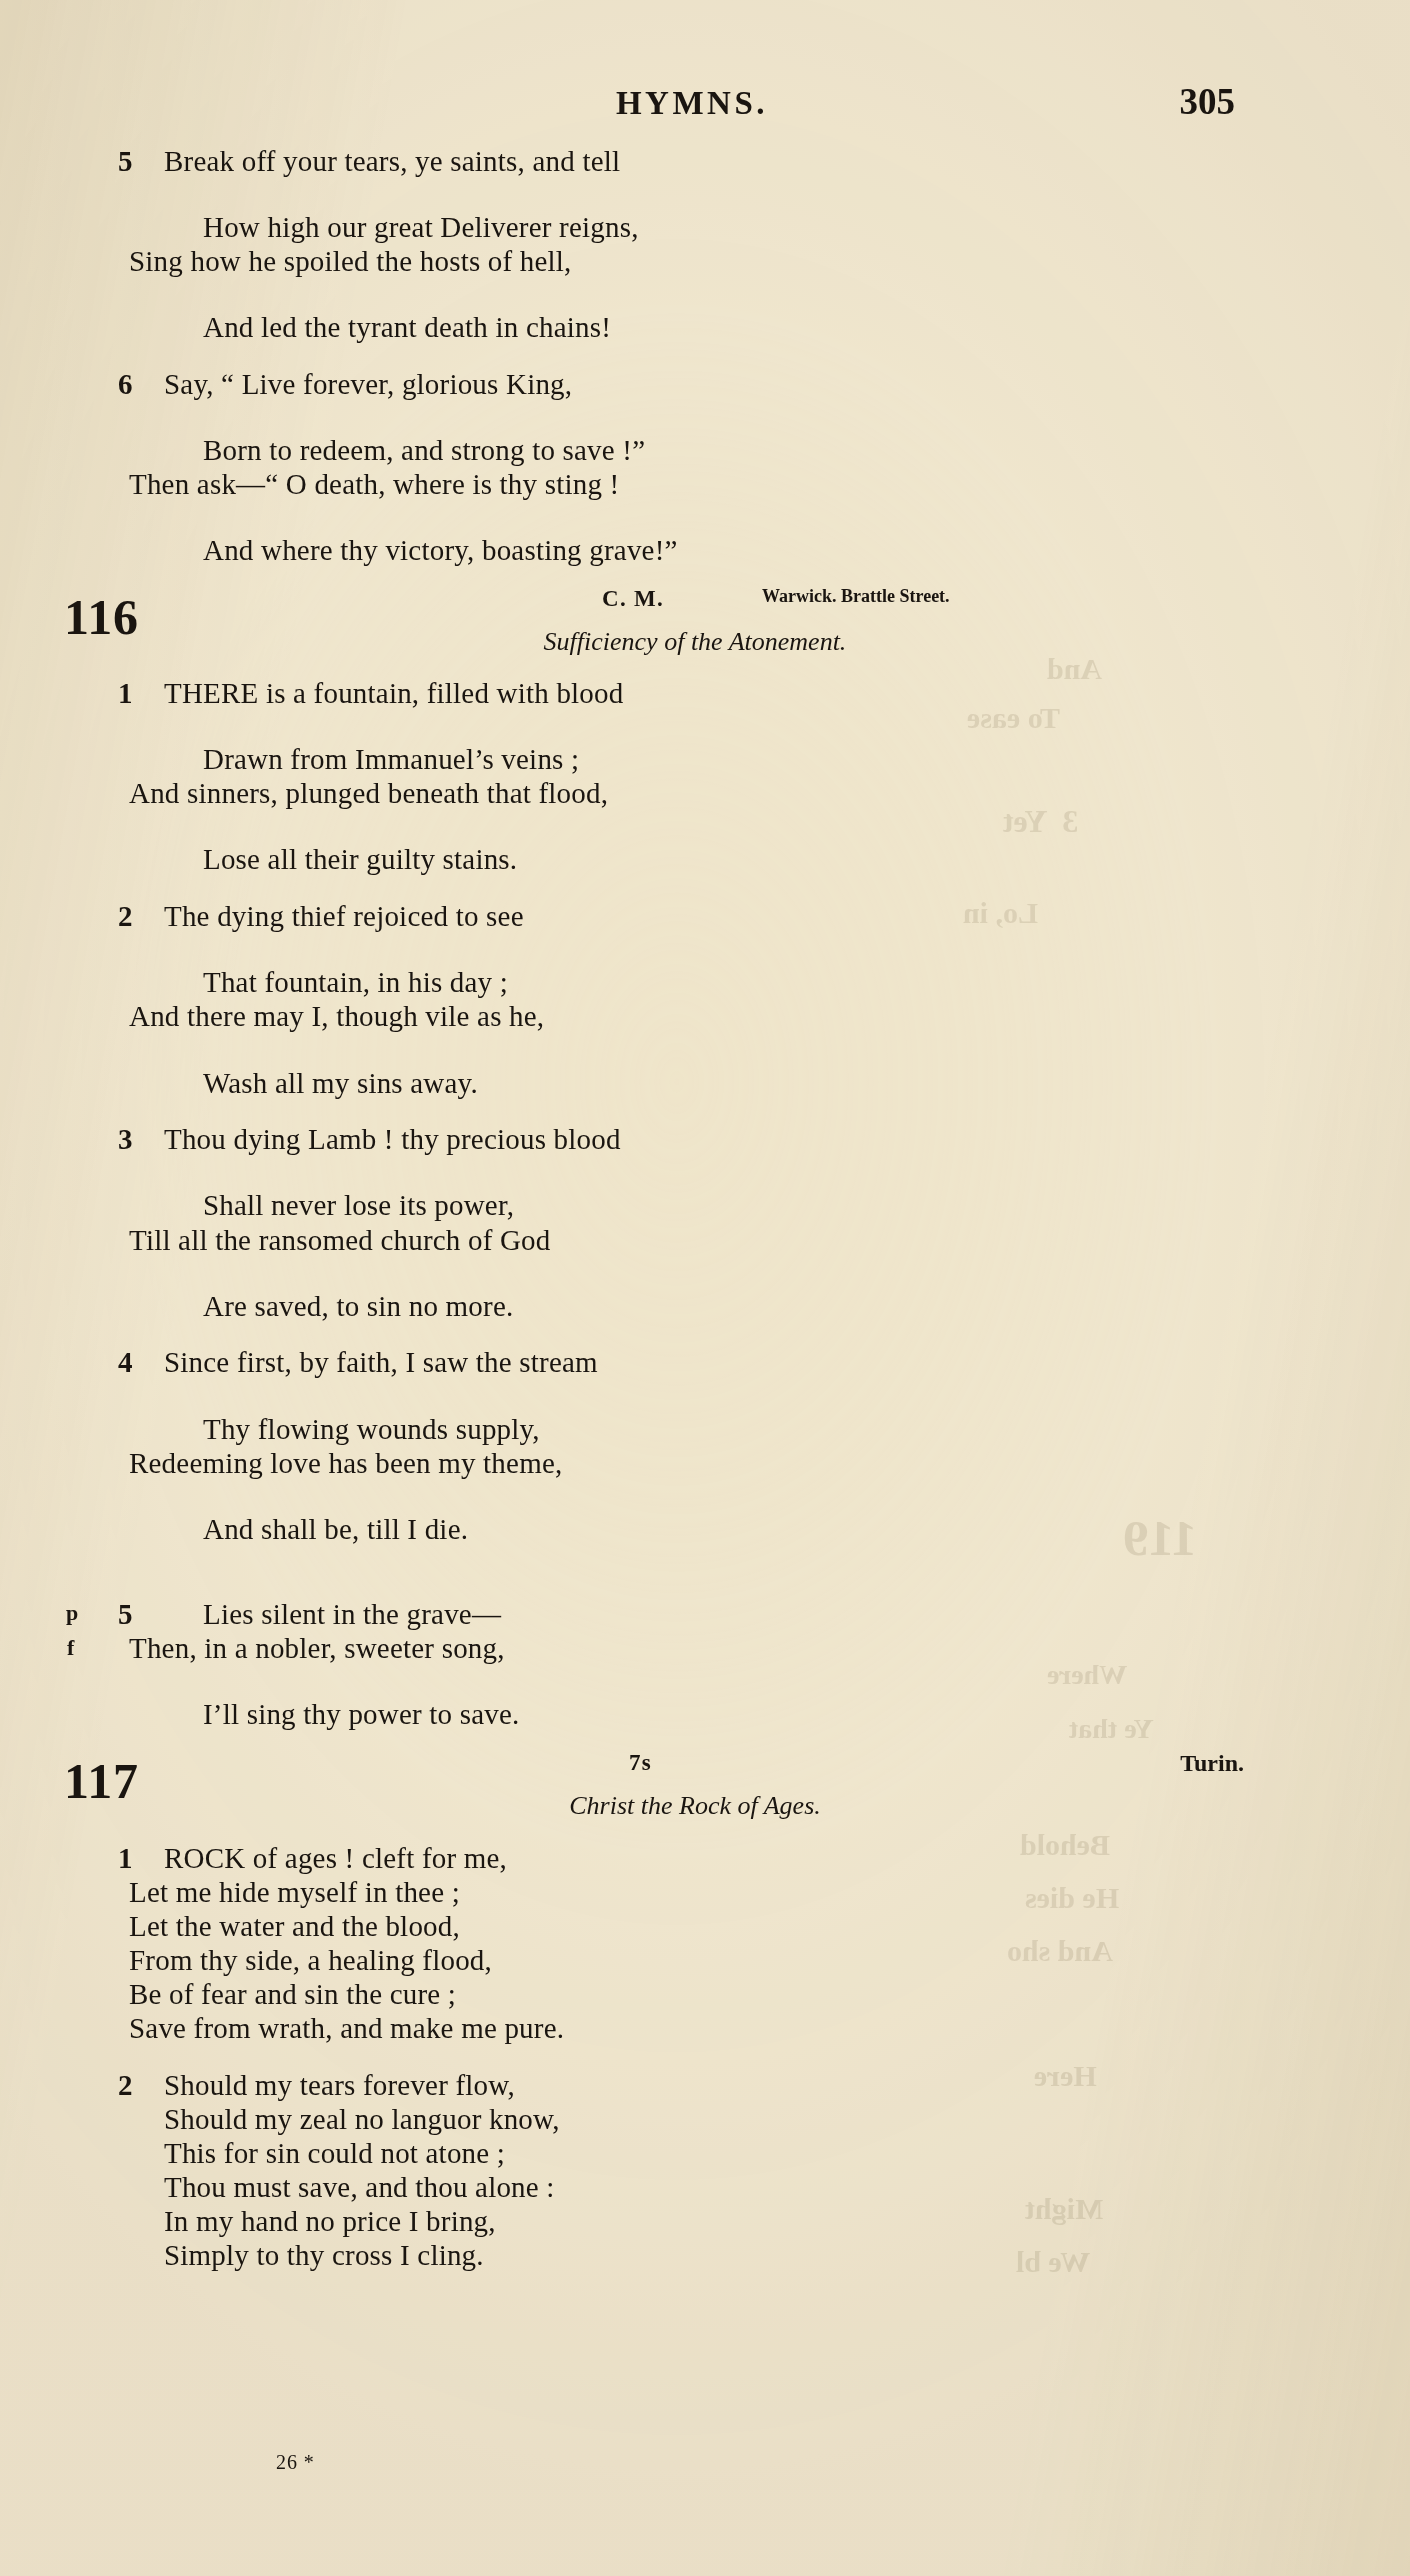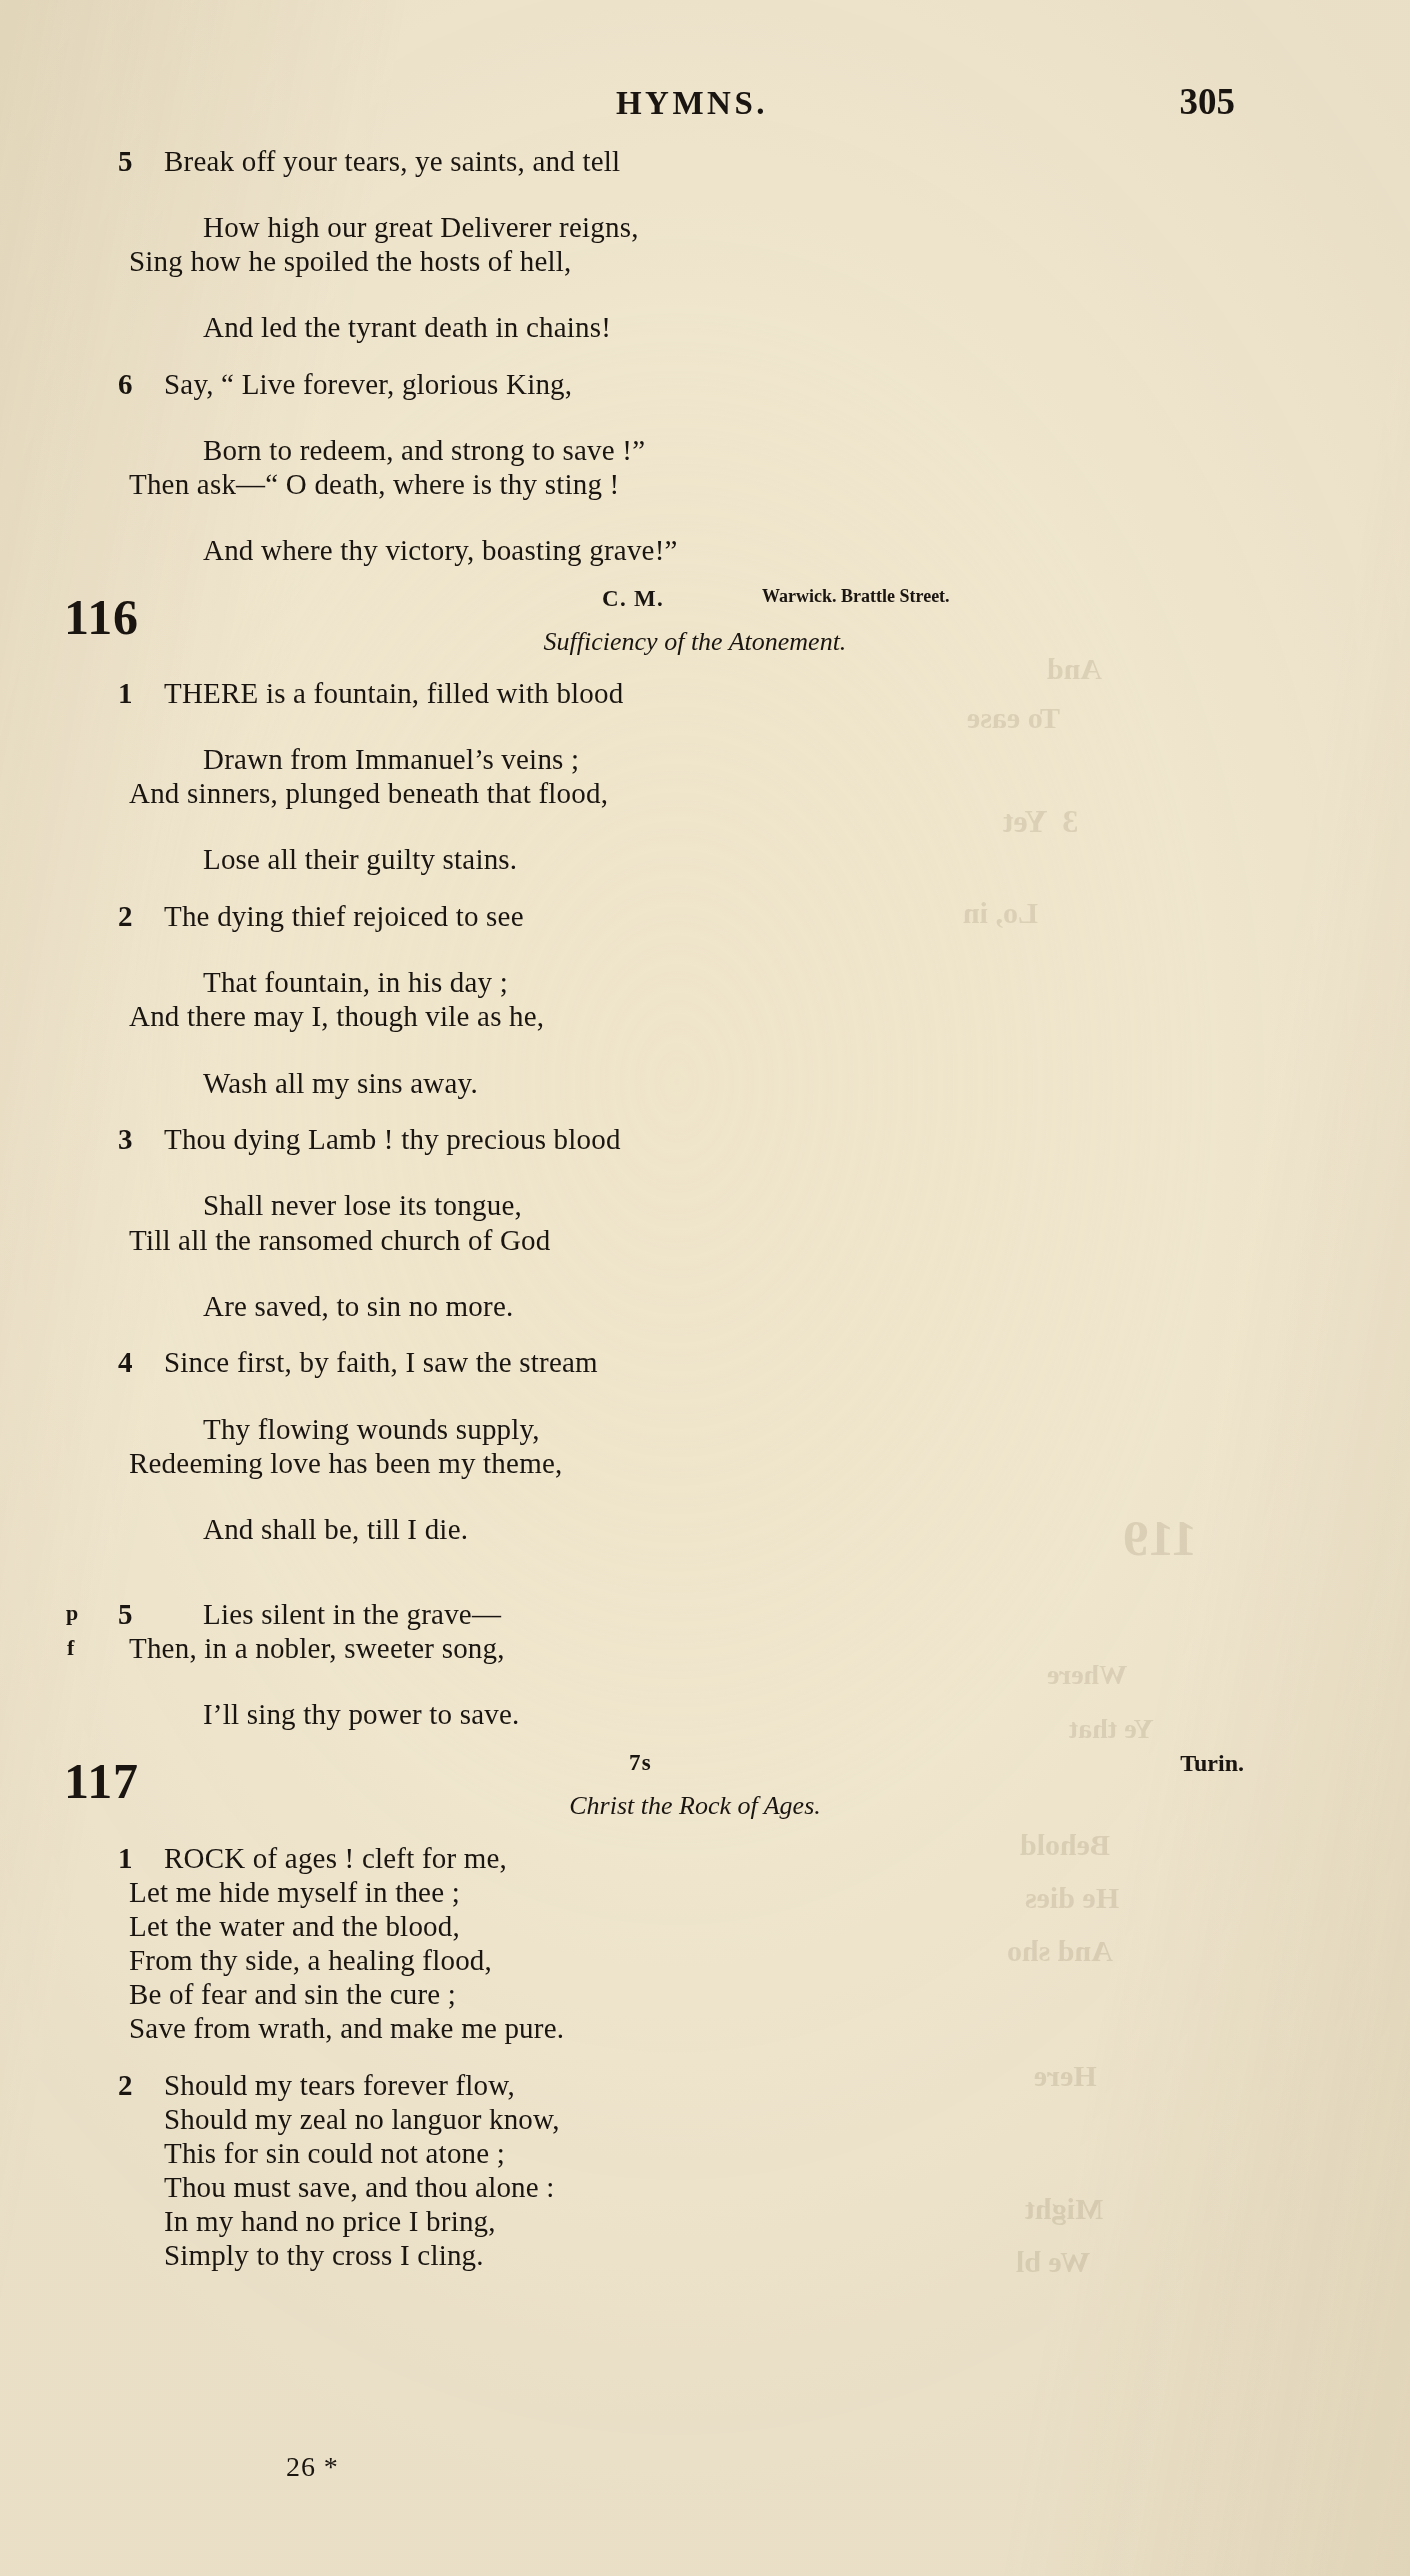--- a/index.html
+++ b/index.html
@@ -129,23 +129,23 @@
   .hymnhead .tune-right {
     position: absolute;
     top: 5.3px;
     right: 41px;
     font-size: 24px;
     font-weight: 700;
   }
   
   .signature {
     position: absolute;
-    left: 286px;
+    left: 276px;
     top: 2451px;
-    font-size: 28px;
+    font-size: 20px;
     letter-spacing: 0.9px;
   }
   
   .ghost {
     position: absolute;
     color: rgba(120,100,70,0.16);
     font-family: "Liberation Serif", serif;
     font-weight: 700;
     pointer-events: none;
     transform: scaleX(-1);
@@ -211,21 +211,21 @@
       <div class="gap"></div>
       <div class="stanza block">
         <div class="line ind0"><span class="num">2</span><span>The dying thief rejoiced to see</span></div>
         <div class="line ind1"><span>That fountain, in his day ;</span></div>
         <div class="line indm1"><span>And there may I, though vile as he,</span></div>
         <div class="line ind1"><span>Wash all my sins away.</span></div>
       </div>
       <div class="gap"></div>
       <div class="stanza block">
         <div class="line ind0"><span class="num">3</span><span>Thou dying Lamb ! thy precious blood</span></div>
-        <div class="line ind1"><span>Shall never lose its tongue,</span></div>
+        <div class="line ind1"><span>Shall never lose its power,</span></div>
         <div class="line indm1"><span>Till all the ransomed church of God</span></div>
         <div class="line ind1"><span>Are saved, to sin no more.</span></div>
       </div>
       <div class="gap"></div>
       <div class="stanza block">
         <div class="line ind0"><span class="num">4</span><span>Since first, by faith, I saw the stream</span></div>
         <div class="line ind1"><span>Thy flowing wounds supply,</span></div>
         <div class="line indm1"><span>Redeeming love has been my theme,</span></div>
         <div class="line ind1"><span>And shall be, till I die.</span></div>
       </div>

